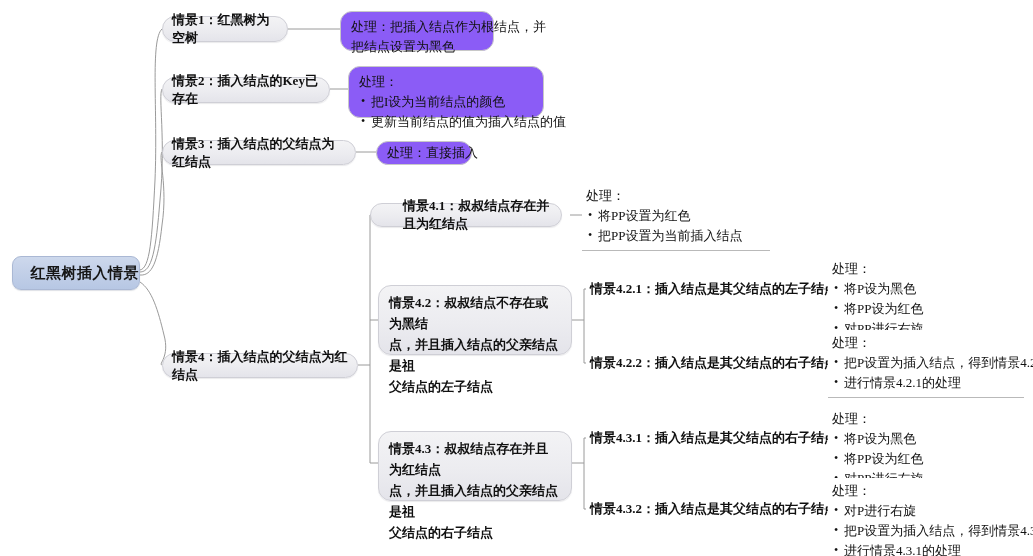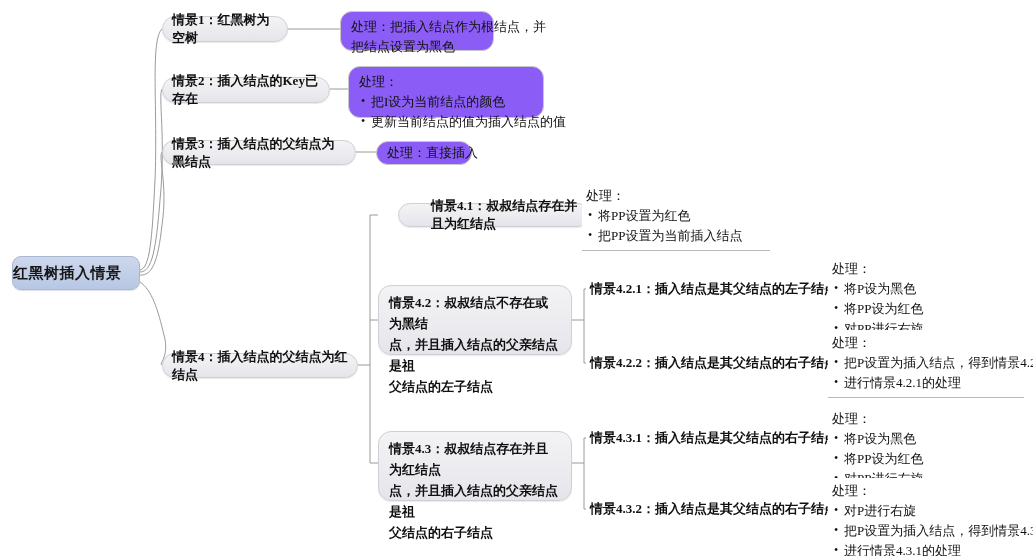--- a/index.html
+++ b/index.html
@@ -38,21 +38,21 @@
   
   .root-node {
     background: linear-gradient(180deg, #cdd8ec 0%, #c3d0e8 45%, #b7c7e4 100%);
     border: 1px solid #aab8d4;
     border-radius: 9px;
     font-weight: bold;
     font-size: 15px;
     color: #161616;
     display: flex;
     align-items: center;
-    justify-content: flex-start;
+    justify-content: flex-end;
     letter-spacing: 0.5px;
     box-shadow: 0 1px 1px rgba(120,130,150,0.25);
   }
 
   
   .sc-node {
     background: linear-gradient(180deg, #f3f3f5 0%, #ececf0 55%, #e4e4ea 100%);
     border: 1px solid #cfcfd6;
     border-radius: 13px;
     font-weight: bold;
@@ -174,31 +174,31 @@
   </div>
   <div class="node hd-node" style="left:348px; top:66px; width:196px; height:52px;">
     <div class="hd-title">处理：</div>
     <ul class="hd-list">
       <li>把I设为当前结点的颜色</li>
       <li>更新当前结点的值为插入结点的值</li>
     </ul>
   </div>
 
   <div class="node sc-node" style="left:162px; top:140px; width:194px; height:25px;">
-    <span>情景3：插入结点的父结点为黑结点</span>
+    <span>情景3：插入结点的父结点为红结点</span>
   </div>
   <div class="node hd-node" style="left:376px; top:141px; width:96px; height:24px; padding-top:1px;">
     <div class="hd-title">处理：直接插入</div>
   </div>
 
   <div class="node sc-node" style="left:162px; top:353px; width:196px; height:25px;justify-content:flex-end;">
     <span>情景4：插入结点的父结点为红结点</span>
   </div>
 
-  <div class="node sc-node" style="left:398px; top:203px; width:192px; height:24px;padding-left:32px;">
+  <div class="node sc-node" style="left:370px; top:203px; width:192px; height:24px;padding-left:32px;">
     <span>情景4.1：叔叔结点存在并且为红结点</span>
   </div>
   <div class="node hd-open" style="left:582px; top:183px; width:188px;">
     <div class="hd-title">处理：</div>
     <ul class="hd-list">
       <li>将PP设置为红色</li>
       <li>把PP设置为当前插入结点</li>
     </ul>
   </div>
 

